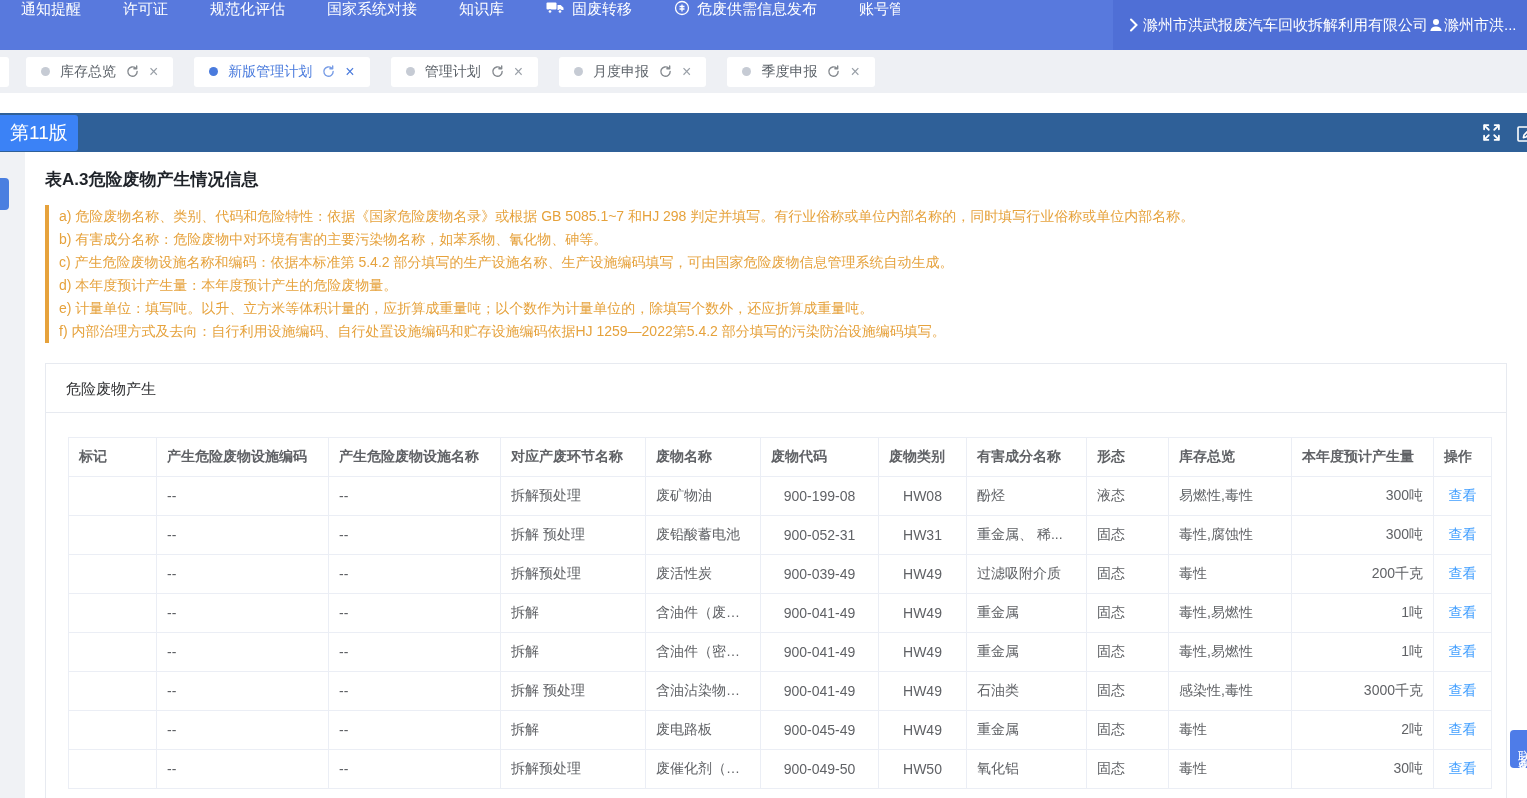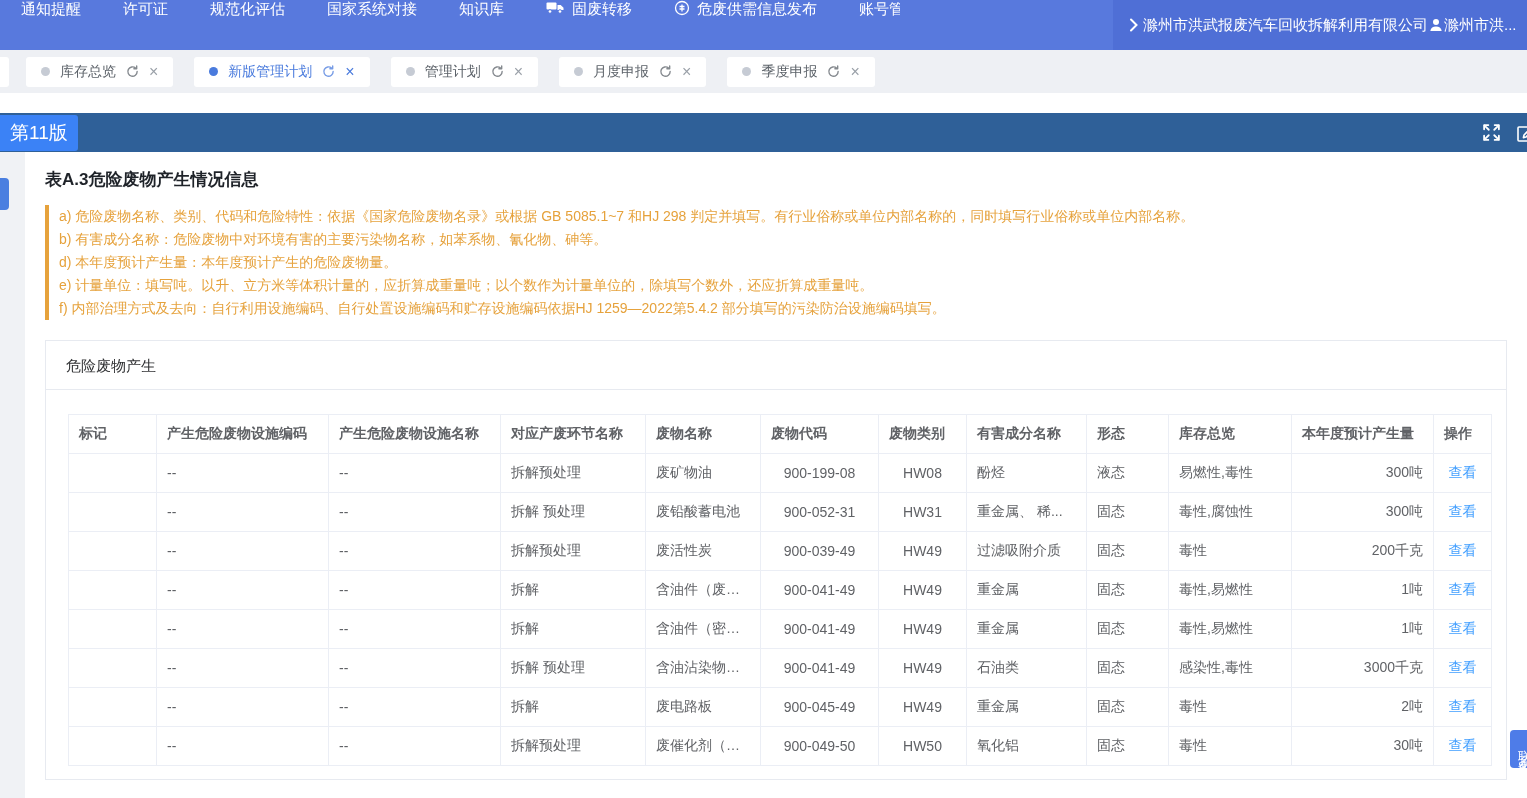--- a/index.html
+++ b/index.html
@@ -197,20 +197,21 @@
   </span>
 </div>
 
 <div class="page">
   <div class="left-handle"></div>
   <div class="panel">
     <h2 class="page-title">表A.3危险废物产生情况信息</h2>
     <div class="notes" id="notes">
         <div class="note-line">a) 危险废物名称、类别、代码和危险特性：依据《国家危险废物名录》或根据 GB 5085.1~7 和HJ 298 判定并填写。有行业俗称或单位内部名称的，同时填写行业俗称或单位内部名称。</div>
         <div class="note-line">b) 有害成分名称：危险废物中对环境有害的主要污染物名称，如苯系物、氰化物、砷等。</div>
+        <div class="note-line">c) 产生危险废物设施名称和编码：依据本标准第 5.4.2 部分填写的生产设施名称、生产设施编码填写，可由国家危险废物信息管理系统自动生成。</div>
         <div class="note-line">d) 本年度预计产生量：本年度预计产生的危险废物量。</div>
         <div class="note-line">e) 计量单位：填写吨。以升、立方米等体积计量的，应折算成重量吨；以个数作为计量单位的，除填写个数外，还应折算成重量吨。</div>
         <div class="note-line">f) 内部治理方式及去向：自行利用设施编码、自行处置设施编码和贮存设施编码依据HJ 1259—2022第5.4.2 部分填写的污染防治设施编码填写。</div>
       </div>
     <div class="card">
       <div class="card-header">危险废物产生</div>
       <div class="card-body">
         <table>
           <colgroup>
             <col style="width:88px">

